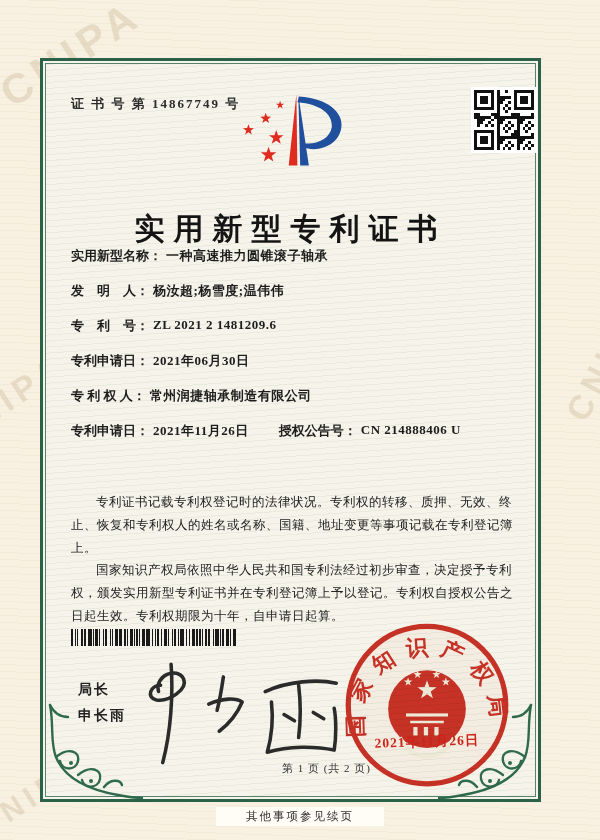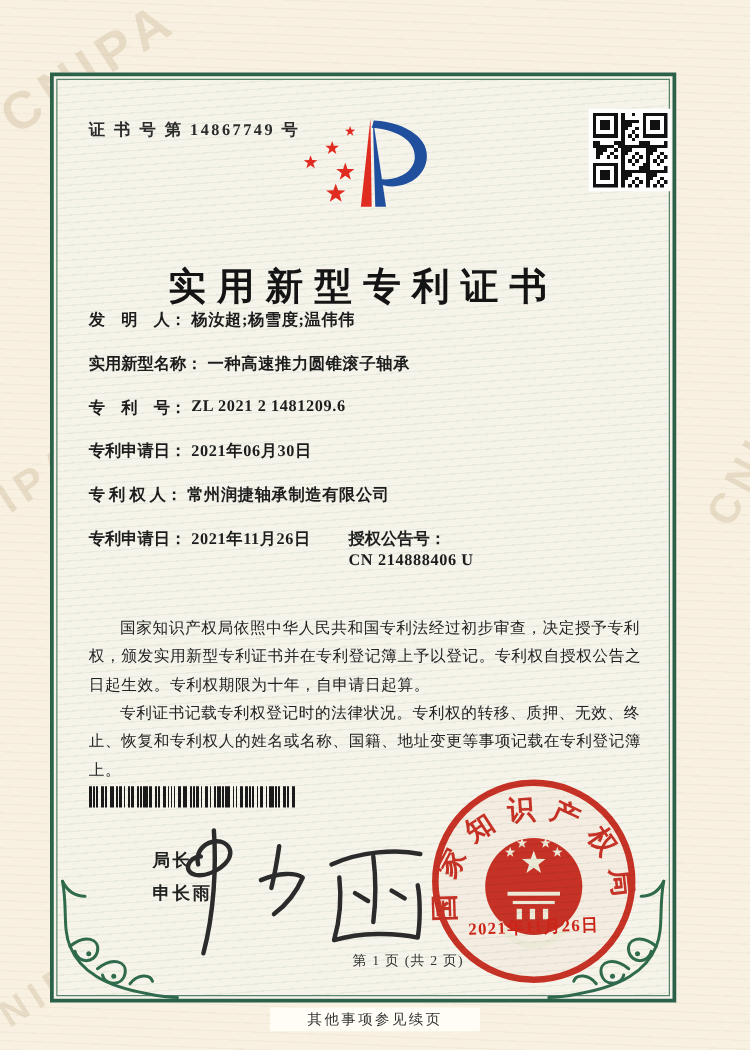--- a/index.html
+++ b/index.html
@@ -52,30 +52,30 @@
   .title{
     position:absolute;left:0;top:112px;width:100%;z-index:2;
     text-align:center;font-size:30px;font-weight:700;color:#141414;
     letter-spacing:9px;
     margin-top:36px;
   }
   .fields{position:absolute;left:28px;top:186px;width:452px;z-index:2;}
   .field-row{height:35px;display:flex;align-items:flex-start;font-size:13px;font-weight:600;color:#1d1d1d;}
   .flabel{white-space:pre;margin-right:4px;}
   .fvalue{letter-spacing:0.5px;}
-  .grant-pair2{margin-left:30px;display:flex;flex-direction:column;}
+  .grant-pair2{margin-left:30px;display:flex;}
   .paras{position:absolute;left:28px;top:430px;width:448px;z-index:2;}
   .paras p{
     margin:0;text-indent:2em;font-size:12.5px;line-height:1.82;color:#222;
     letter-spacing:0.5px;
   }
   .barcode{position:absolute;left:28px;top:568px;width:166px;height:17px;z-index:2;}
   .signatory{
     position:absolute;left:35px;top:616px;z-index:2;
-    font-size:14px;font-weight:700;color:#222;line-height:26px;letter-spacing:2px;margin-left:44px;
+    font-size:14px;font-weight:700;color:#222;line-height:26px;letter-spacing:2px;
   }
   .signature{position:absolute;left:80px;top:590px;width:230px;height:125px;z-index:2;}
   .seal{position:absolute;left:300px;top:560px;width:168px;height:168px;z-index:5;
     mix-blend-mode:multiply;opacity:0.93;}
   .seal-date{
     position:absolute;left:300px;top:672px;width:168px;z-index:6;
     text-align:center;color:var(--seal-red,#cc2418);
     font-size:13.5px;font-weight:700;letter-spacing:1px;
     transform:rotate(-2deg);
   }
@@ -280,26 +280,26 @@
           <rect x="0" y="14" width="7" height="7" fill="#111"></rect>
           <rect x="1" y="15" width="5" height="5" fill="#fff"></rect>
           <rect x="2" y="16" width="3" height="3" fill="#111"></rect>
         </svg>
     </div>
 
     <div class="title">实用新型专利证书</div>
 
     <div class="fields">
       <div class="field-row">
+        <span class="flabel">实用新型名称：</span>
+        <span class="fvalue">一种高速推力圆锥滚子轴承</span>
+      </div>
+      <div class="field-row">
         <span class="flabel">发　明　人：</span>
         <span class="fvalue">杨汝超;杨雪度;温伟伟</span>
-      </div>
-      <div class="field-row">
-        <span class="flabel">实用新型名称：</span>
-        <span class="fvalue">一种高速推力圆锥滚子轴承</span>
       </div>
       <div class="field-row">
         <span class="flabel">专　利　号：</span>
         <span class="fvalue">ZL 2021 2 1481209.6</span>
       </div>
       <div class="field-row">
         <span class="flabel">专利申请日：</span>
         <span class="fvalue">2021年06月30日</span>
       </div>
       <div class="field-row">
@@ -310,22 +310,22 @@
         <span class="flabel">专利申请日：</span>
         <span class="fvalue">2021年11月26日</span>
         <span class="grant-pair2">
           <span class="flabel">授权公告号：</span>
           <span class="fvalue">CN 214888406 U</span>
         </span>
       </div>
     </div>
 
     <div class="paras">
+      <p>专利证书记载专利权登记时的法律状况。专利权的转移、质押、无效、终止、恢复和专利权人的姓名或名称、国籍、地址变更等事项记载在专利登记簿上。</p>
       <p>国家知识产权局依照中华人民共和国专利法经过初步审查，决定授予专利权，颁发实用新型专利证书并在专利登记簿上予以登记。专利权自授权公告之日起生效。专利权期限为十年，自申请日起算。</p>
-      <p>专利证书记载专利权登记时的法律状况。专利权的转移、质押、无效、终止、恢复和专利权人的姓名或名称、国籍、地址变更等事项记载在专利登记簿上。</p>
     </div>
 
     <div class="barcode">
       <svg preserveAspectRatio="none" width="166" height="17" shape-rendering="crispEdges" viewBox="0 0 137 17">
           <rect x="0" y="0" width="2" height="17" fill="#1a1a1a"></rect>
           <rect x="3" y="0" width="1" height="17" fill="#1a1a1a"></rect>
           <rect x="5" y="0" width="1" height="17" fill="#1a1a1a"></rect>
           <rect x="8" y="0" width="2" height="17" fill="#1a1a1a"></rect>
           <rect x="11" y="0" width="1" height="17" fill="#1a1a1a"></rect>
           <rect x="14" y="0" width="3" height="17" fill="#1a1a1a"></rect>

